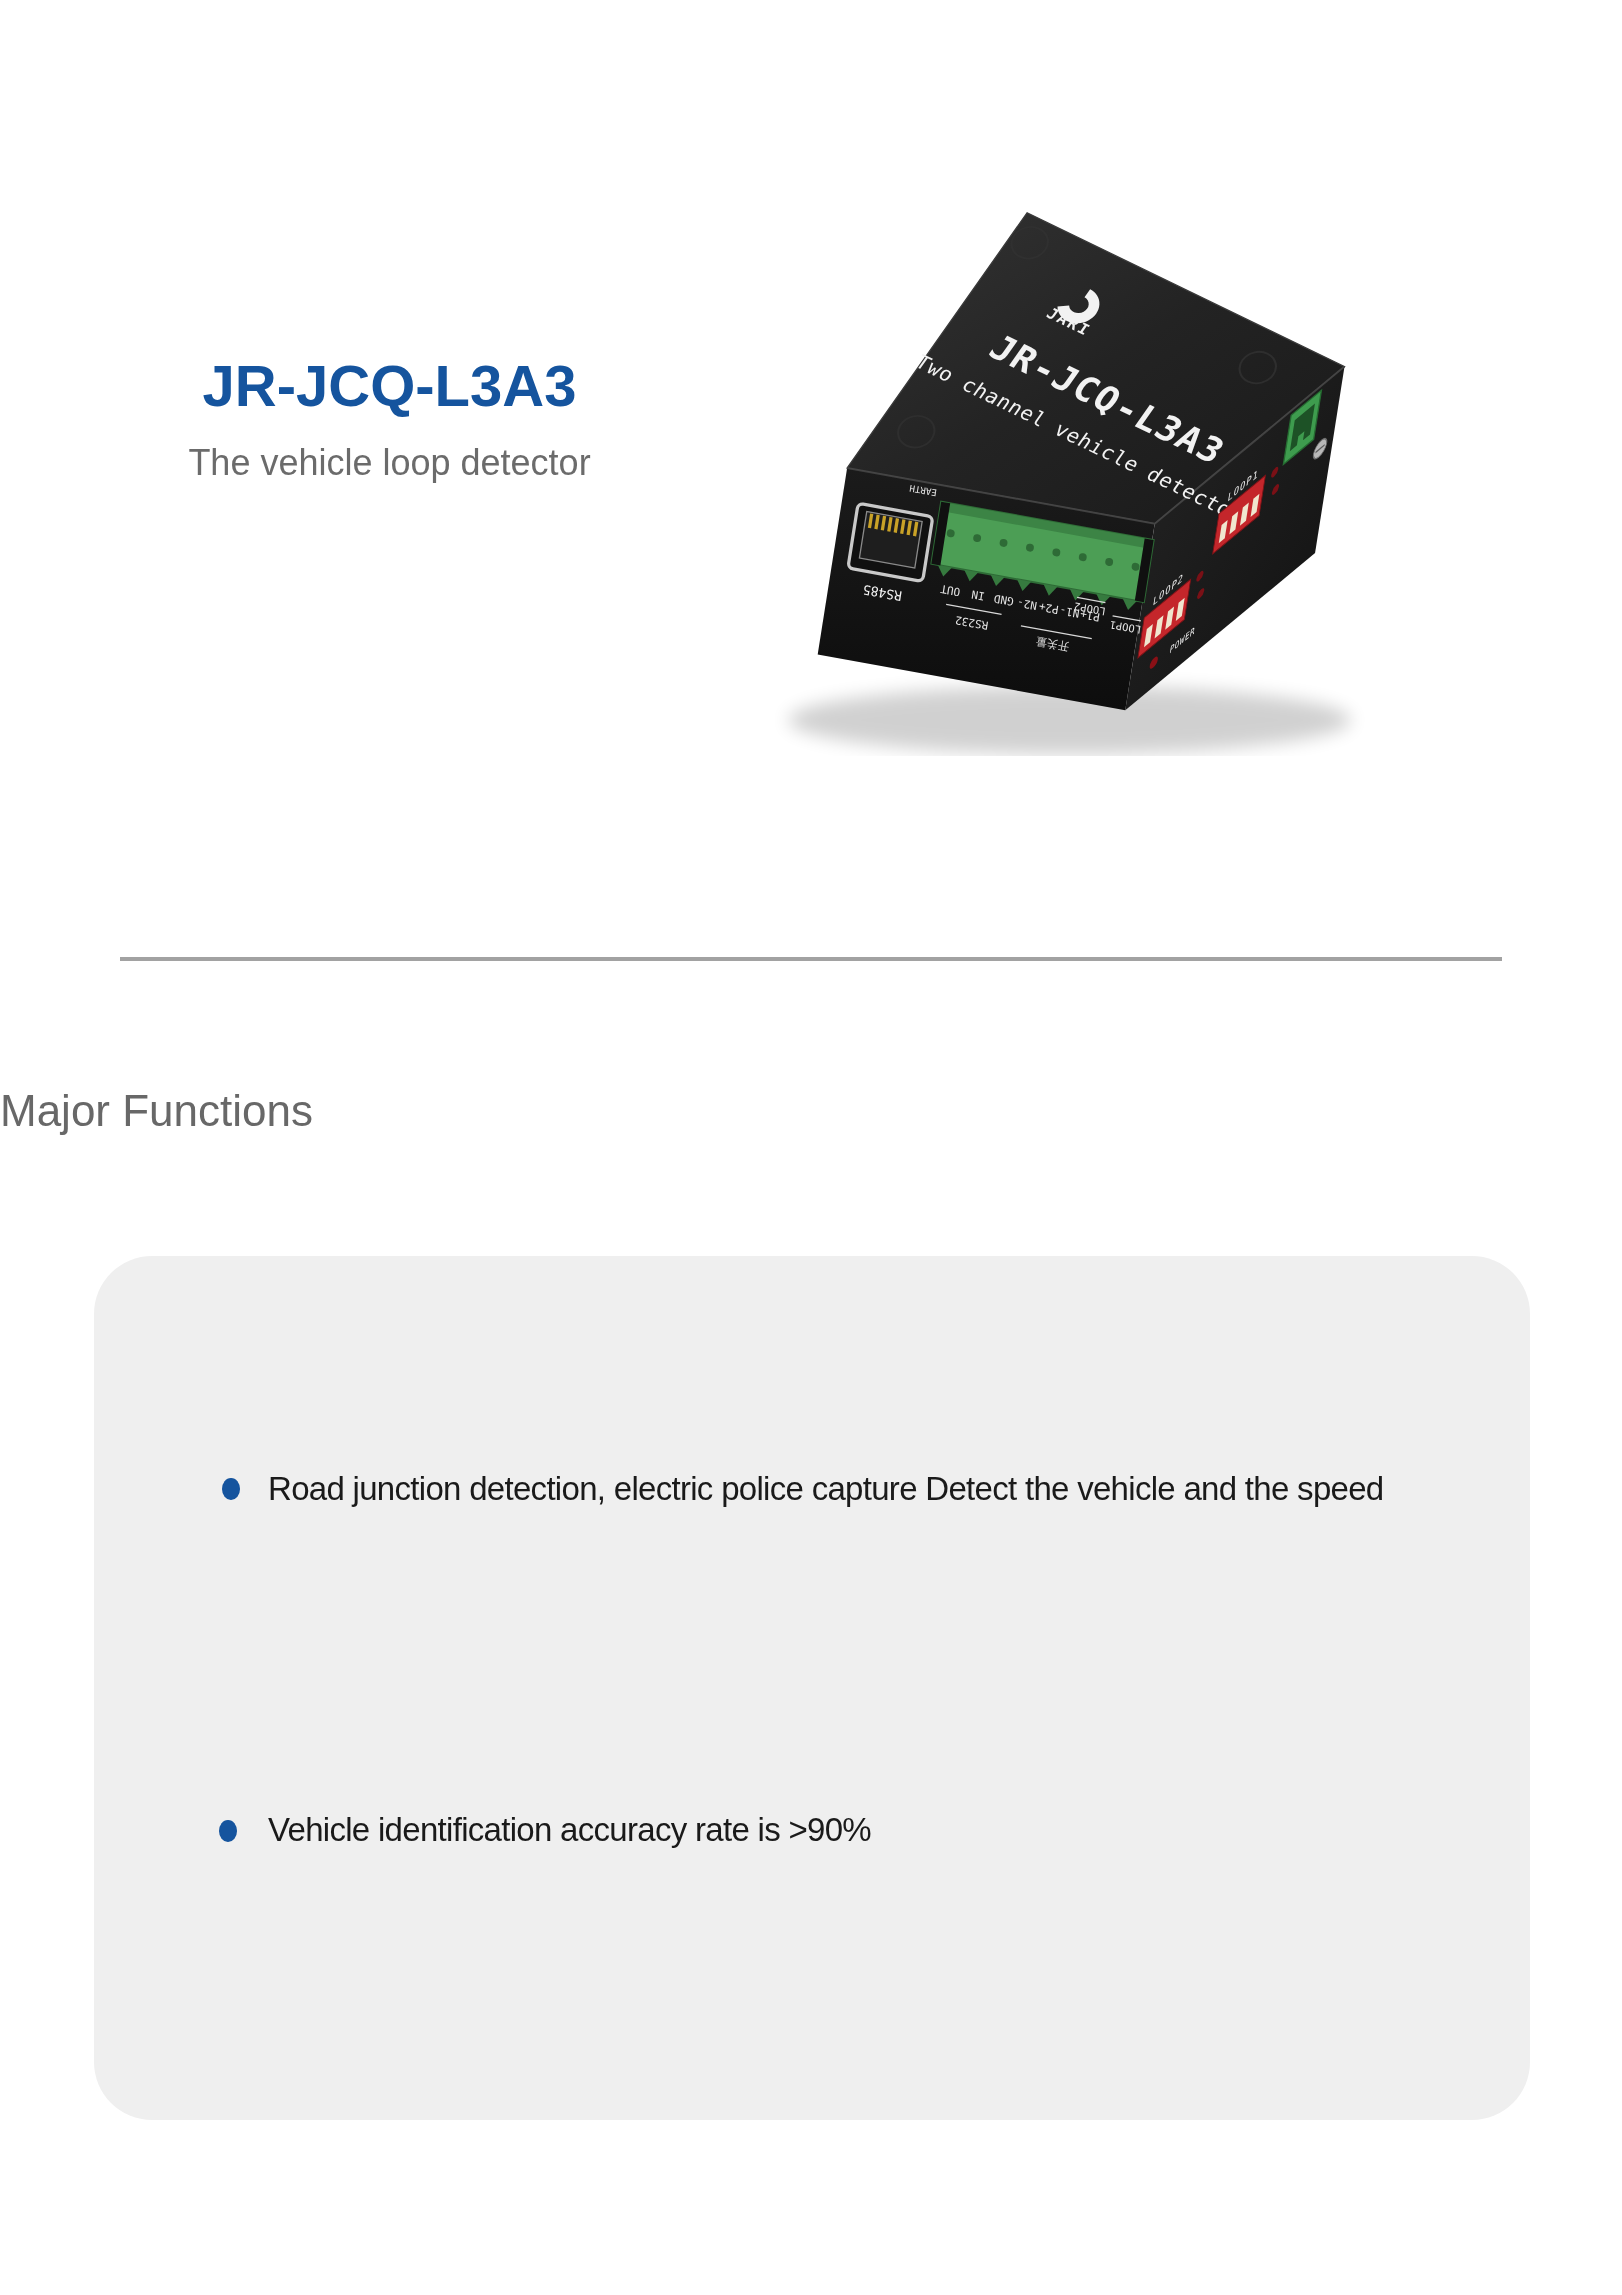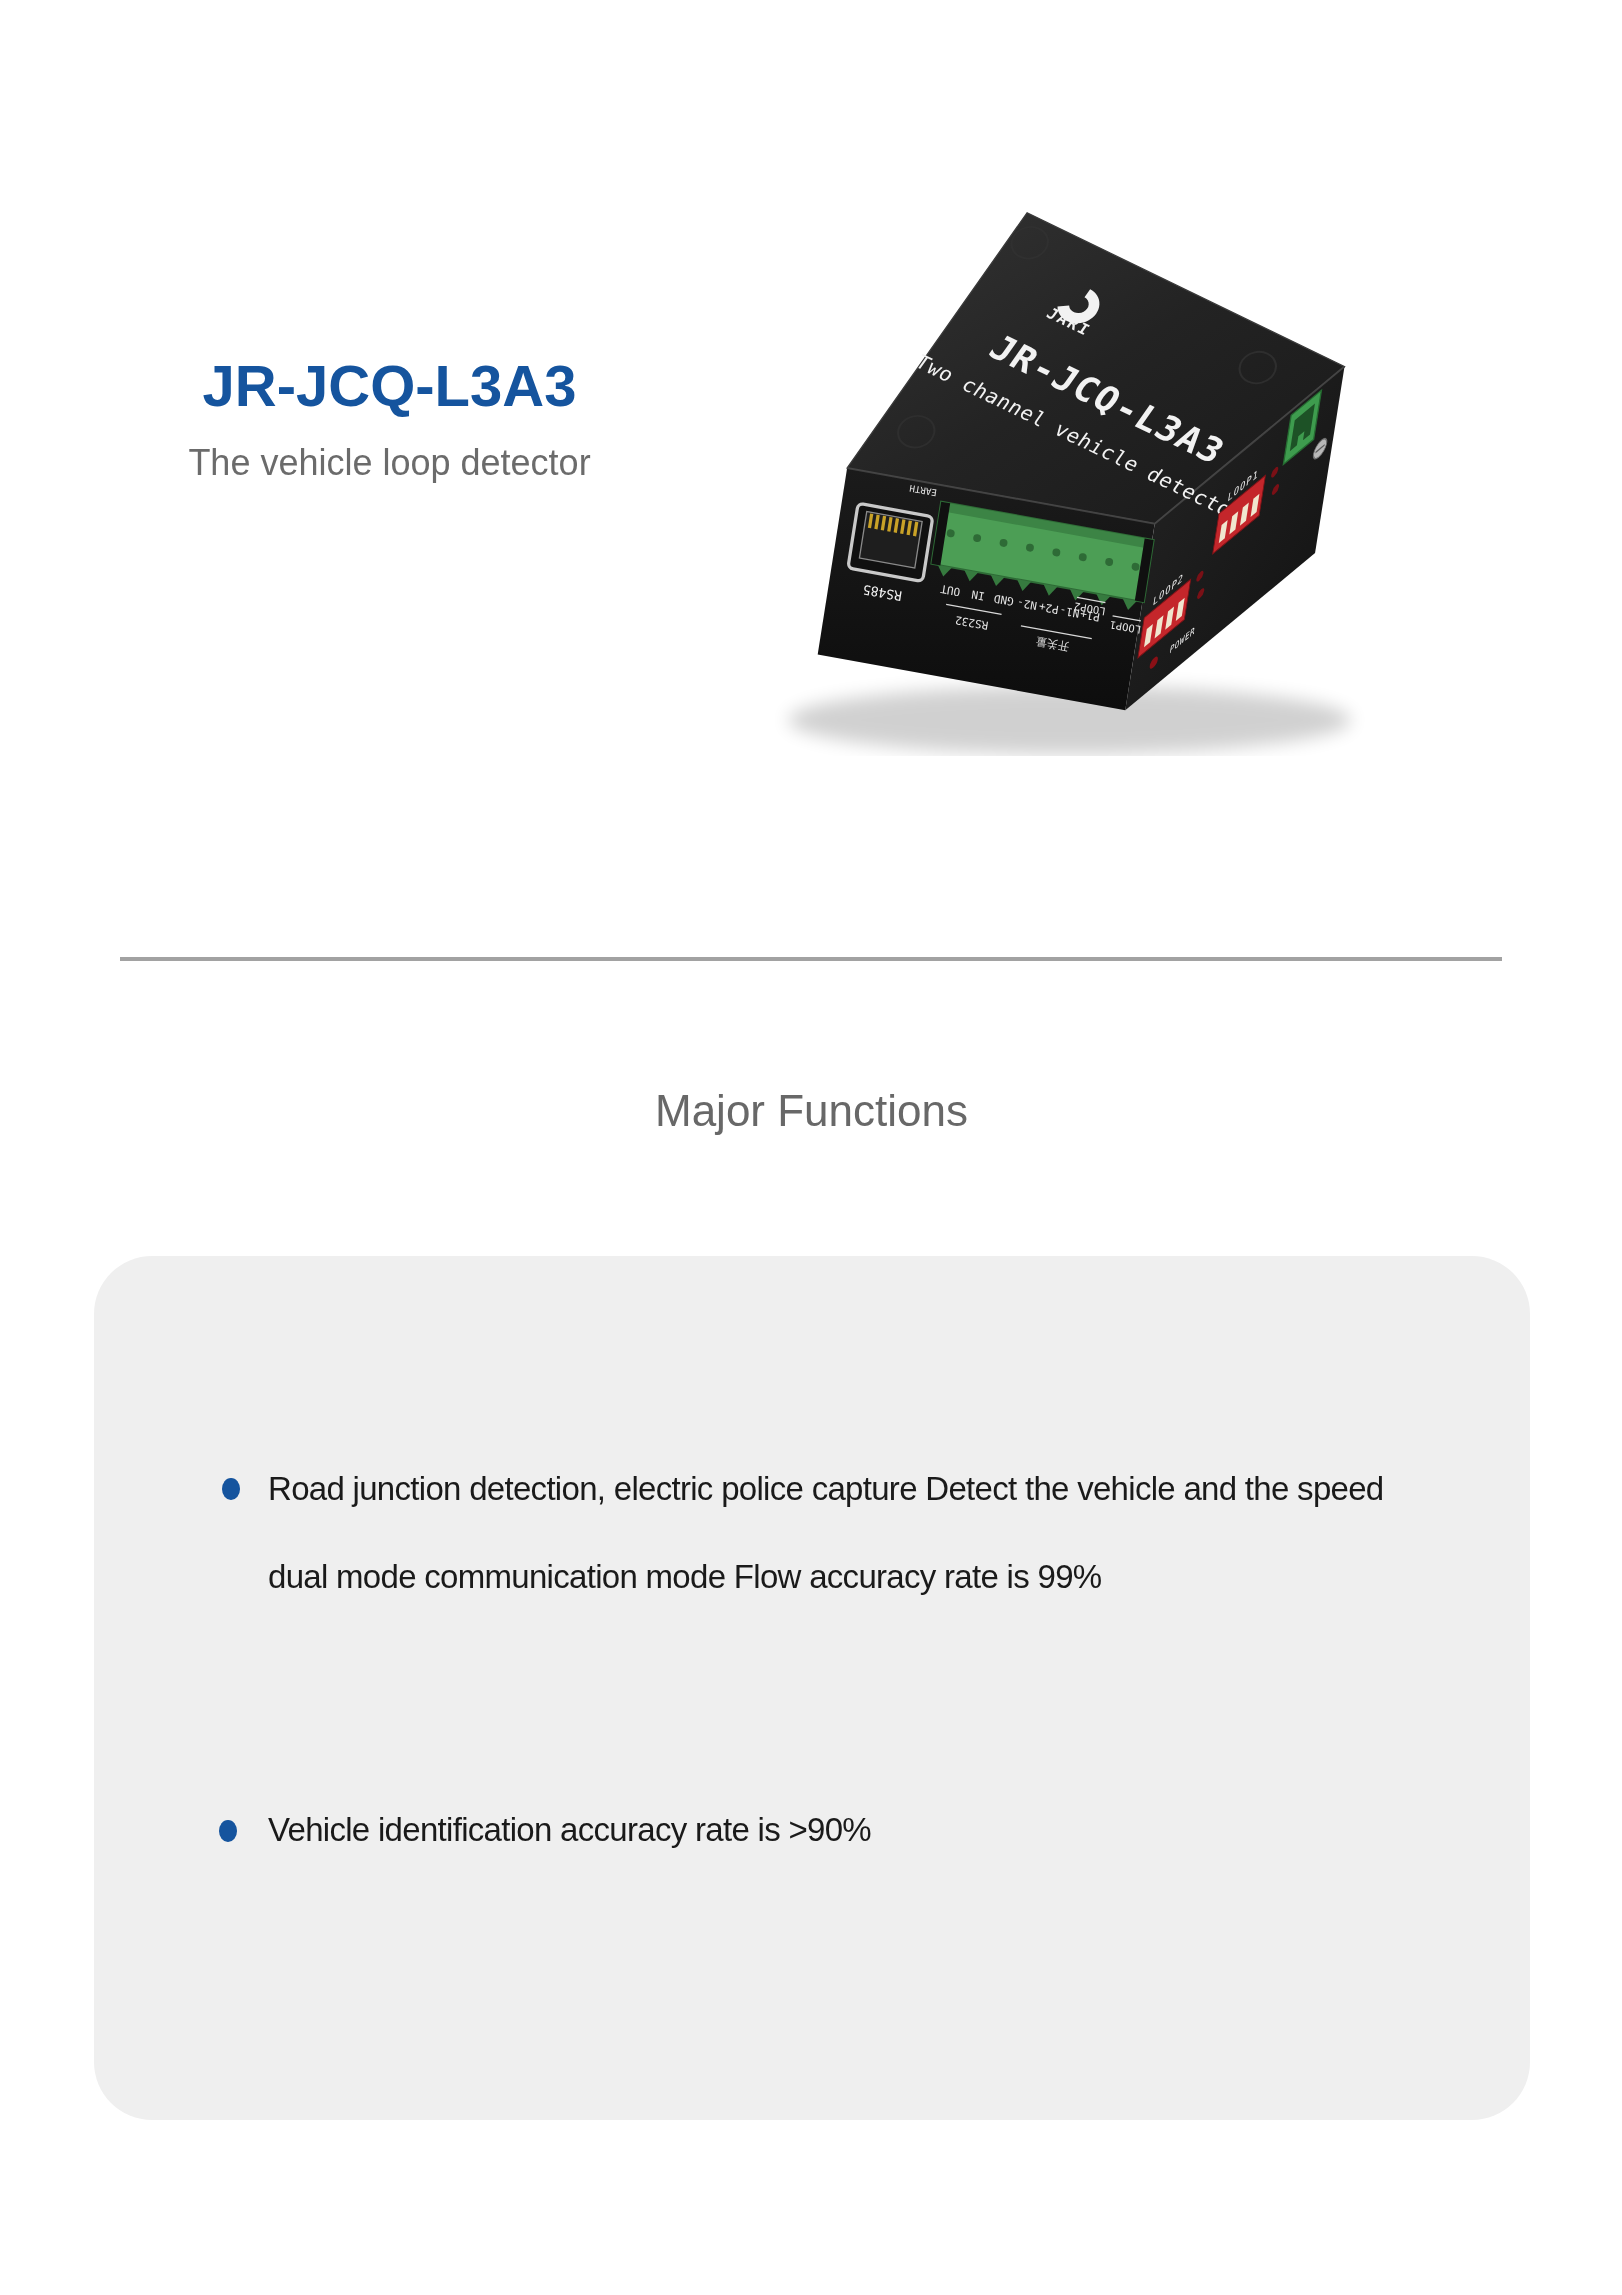--- a/index.html
+++ b/index.html
@@ -44,21 +44,21 @@
     position:absolute;
     left:120px; top:957px;
     width:1382px; height:3.9px;
     background:#A2A2A2;
   }
   
   .section-heading{
     position:absolute;
     left:0; top:1084px;
     width:1623px;
-    text-align:center;
+    text-align:left;
     font-size:44px;
     line-height:54px;
     color:#686868;
   }
   
   .card{
     position:absolute;
     left:94px; top:1256px;
     width:1436px; height:864px;
     background:#EFEFEF;
@@ -253,21 +253,20 @@
 
   <div class="divider"></div>
 
   <div class="section-heading">Major Functions</div>
 
   <div class="card"></div>
 
   <span class="bullet-dot dot-1"></span>
   <div class="feature-text feature-1">
     <div>Road junction detection, electric police capture Detect the vehicle and the speed</div>
-    <div>dual mode communication mode Flow accuracy rate is 99%</div>
   </div>
 
   <span class="bullet-dot dot-2"></span>
   <div class="feature-text feature-2">
     <div>Vehicle identification accuracy rate is &gt;90%</div>
   </div>
 
 </div>
 
 

